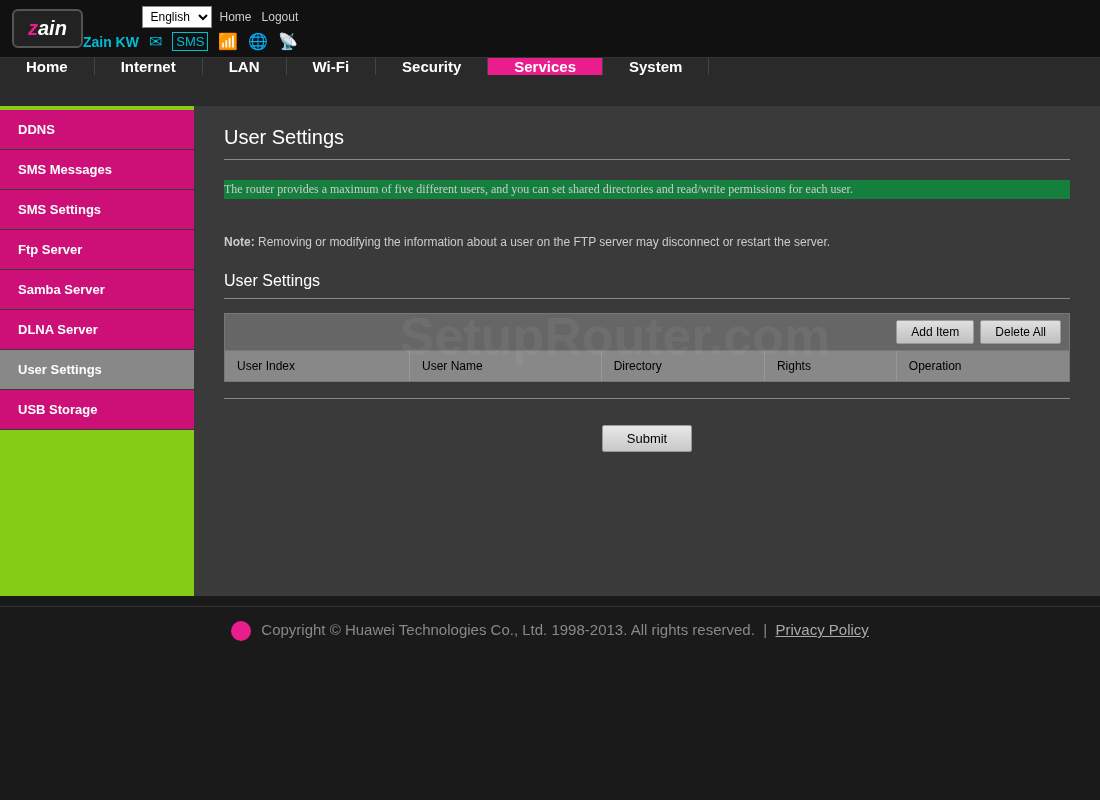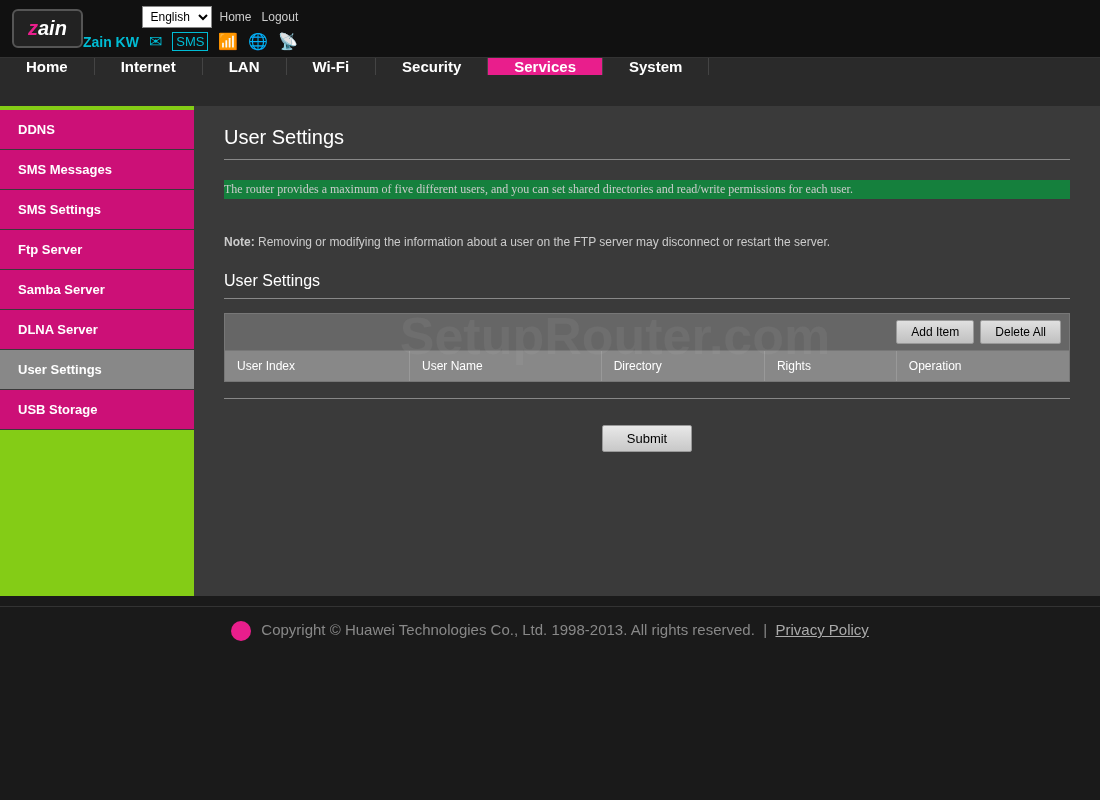--- a/index.html
+++ b/index.html
@@ -211,21 +211,21 @@
 
     #users-table {
       width: 100%;
       border-collapse: collapse;
     }
     #users-table thead tr {
       background: #888;
     }
     #users-table thead th {
       padding: 8px 12px;
-      color: #ffffff;
+      color: #000000;
       font-size: 12px;
       font-weight: normal;
       text-align: left;
       border-right: 1px solid #999;
     }
     #users-table thead th:last-child { border-right: none; }
 
     #second-divider {
       border: none;
       border-top: 1px solid #888;

